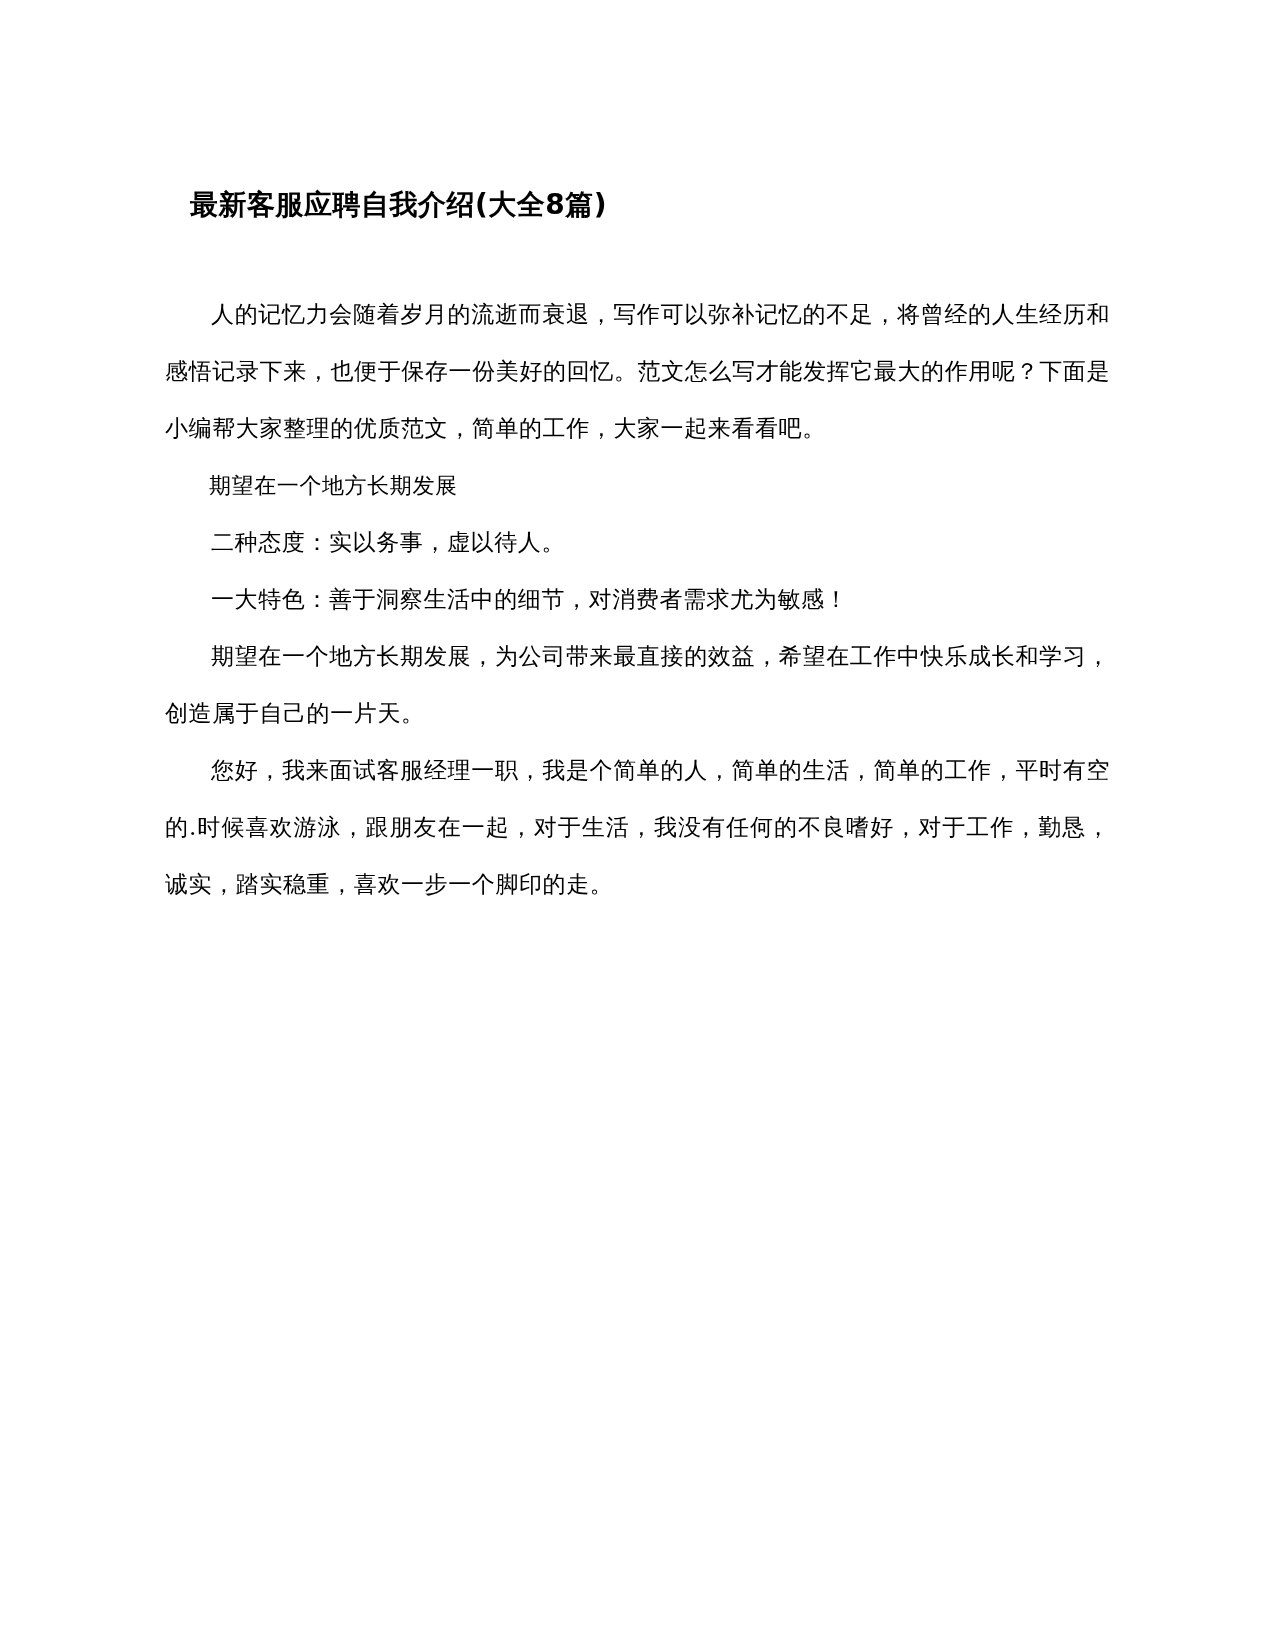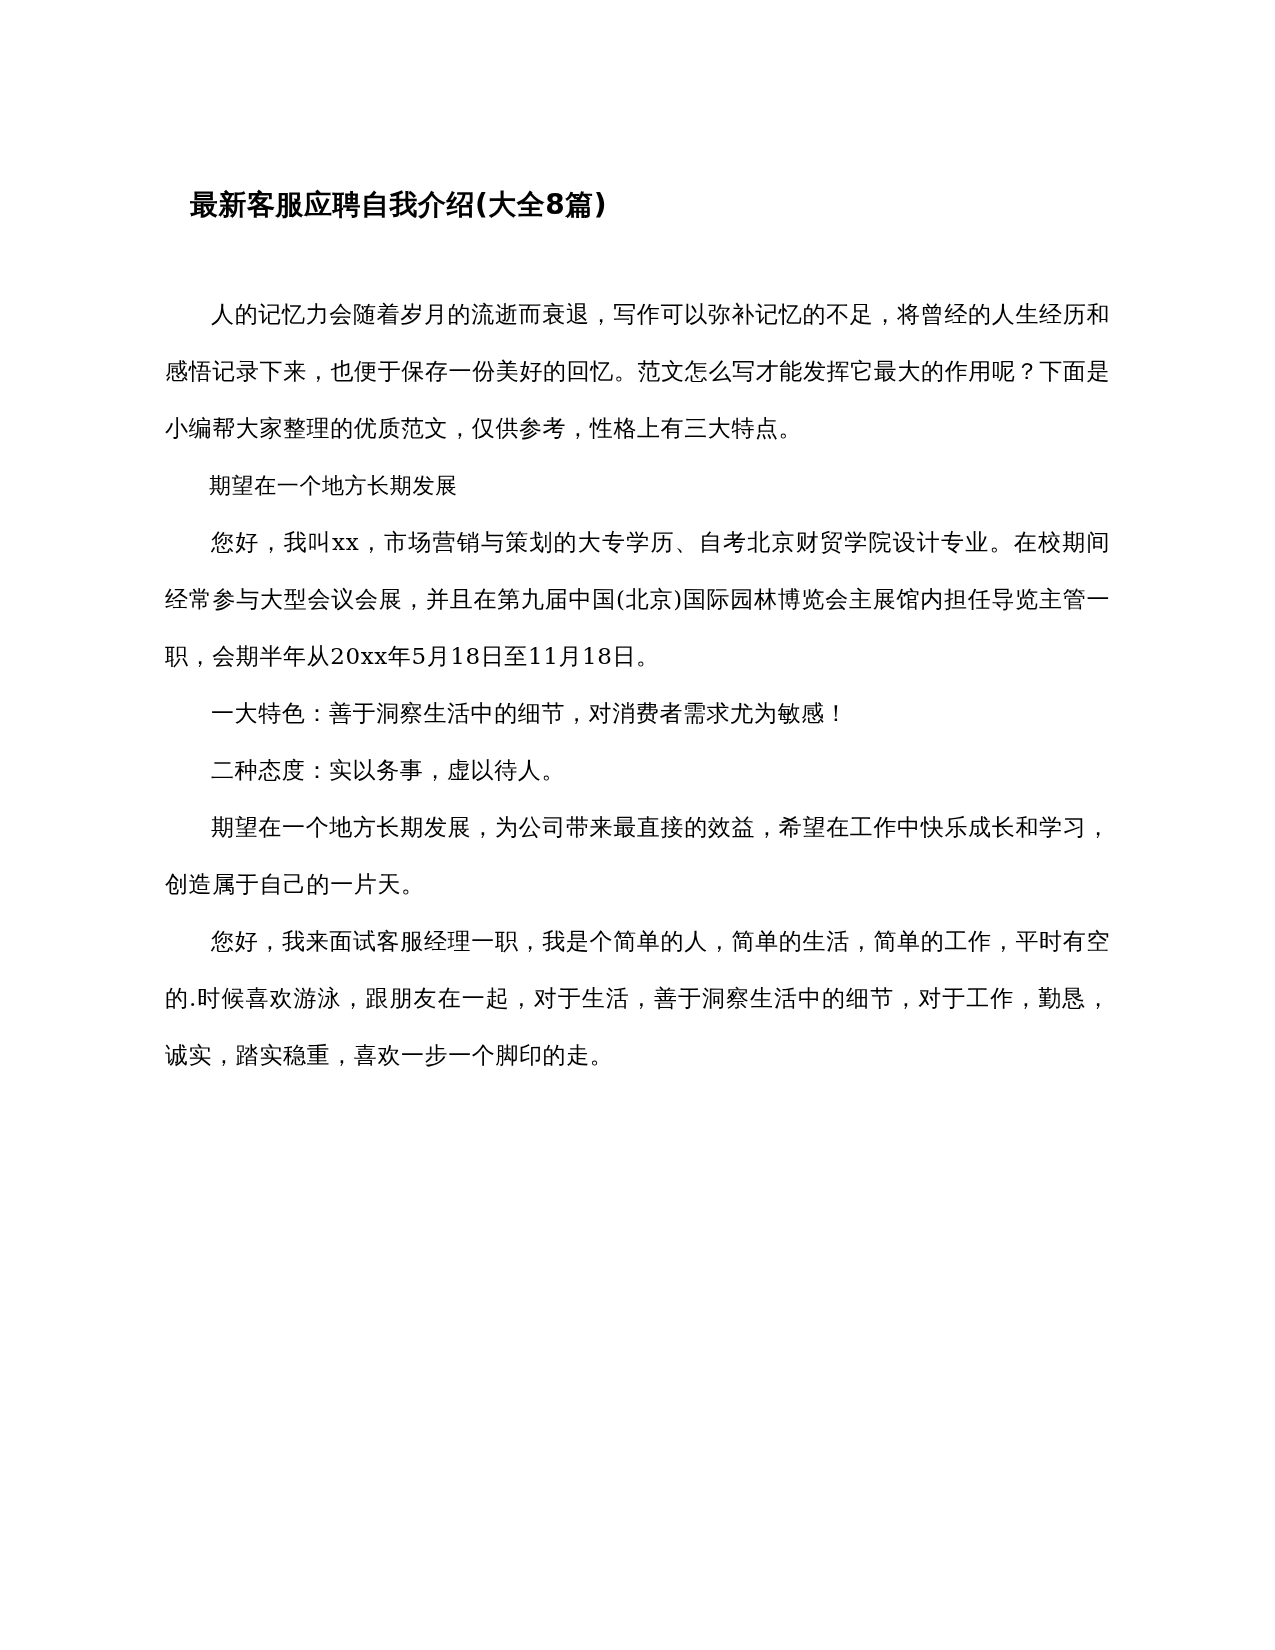--- a/index.html
+++ b/index.html
@@ -51,29 +51,28 @@
     letter-spacing: 0.6px;
   }
 </style>
 </head>
 <body>
 
 <div class="page">
 
   <h1 class="doc-title">最新客服应聘自我介绍(大全8篇)</h1>
 
-  <p class="para indent">人的记忆力会随着岁月的流逝而衰退，写作可以弥补记忆的不足，将曾经的人生经历和感悟记录下来，也便于保存一份美好的回忆。范文怎么写才能发挥它最大的作用呢？下面是小编帮大家整理的优质范文，仅供参考，性格上有三大特点。</p>
+  <p class="para indent">人的记忆力会随着岁月的流逝而衰退，写作可以弥补记忆的不足，将曾经的人生经历和感悟记录下来，也便于保存一份美好的回忆。范文怎么写才能发挥它最大的作用呢？下面是小编帮大家整理的优质范文，简单的工作，大家一起来看看吧。</p>
 
   <p class="section-head">期望在一个地方长期发展</p>
 
-  <p class="para indent">您好，我叫xx，市场营销与策划的大专学历、自考北京财贸学院设计专业。在校期间经常参与大型会议会展，并且在第九届中国(北京)国际园林博览会主展馆内担任导览主管一职，会期半年从20xx年5月18日至11月18日。</p>
 
 
+  <p class="para indent">二种态度：实以务事，虚以待人。</p>
+
   <p class="para indent">一大特色：善于洞察生活中的细节，对消费者需求尤为敏感！</p>
-
-  <p class="para indent">二种态度：实以务事，虚以待人。</p>
 
   <p class="para indent">期望在一个地方长期发展，为公司带来最直接的效益，希望在工作中快乐成长和学习，创造属于自己的一片天。</p>
 
 
-  <p class="para indent">您好，我来面试客服经理一职，我是个简单的人，简单的生活，简单的工作，平时有空的.时候喜欢游泳，跟朋友在一起，对于生活，善于洞察生活中的细节，对于工作，勤恳，诚实，踏实稳重，喜欢一步一个脚印的走。</p>
+  <p class="para indent">您好，我来面试客服经理一职，我是个简单的人，简单的生活，简单的工作，平时有空的.时候喜欢游泳，跟朋友在一起，对于生活，我没有任何的不良嗜好，对于工作，勤恳，诚实，踏实稳重，喜欢一步一个脚印的走。</p>
 
 </div>
 
 </body></html>

